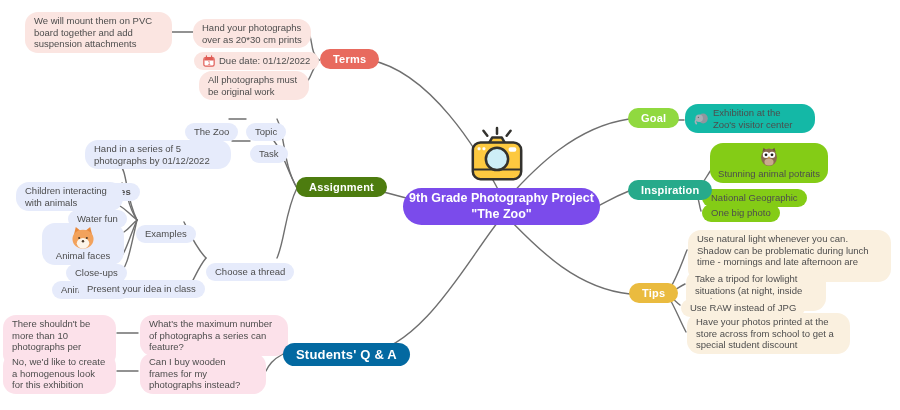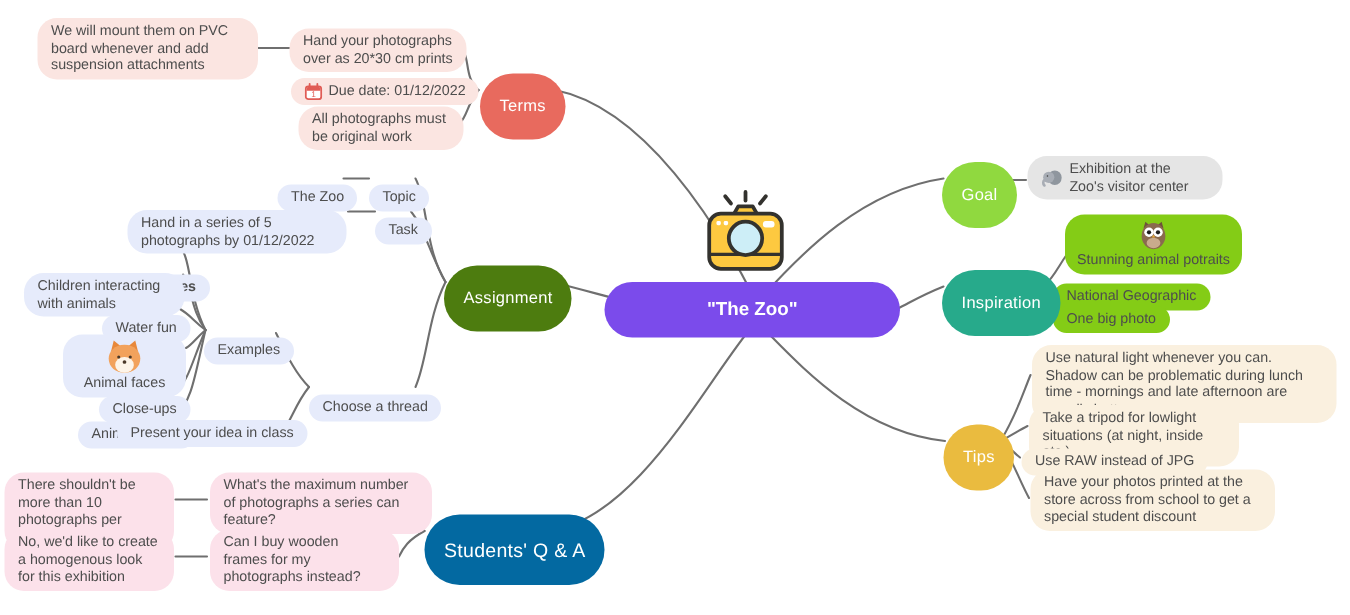--- a/index.html
+++ b/index.html
@@ -7,27 +7,27 @@
     position:relative;width:900px;height:410px;background:#ffffff;overflow:hidden;
     font-family:"Liberation Sans","DejaVu Sans",sans-serif;color:#4d4d4d;
   }
   #edges{position:absolute;left:0;top:0;z-index:0;}
   .bubble{
     position:absolute;z-index:2;border-radius:13px;padding:3px 9px;
     font-size:9.5px;line-height:1.22;box-sizing:border-box;white-space:nowrap;
   }
   .bubble.wrap{white-space:normal;}
   .branch{
-    position:absolute;z-index:3;border-radius:999px;color:#fff;font-weight:normal;
-    font-size:11px;padding:16px 13px;white-space:nowrap;letter-spacing:.2px;
+    position:absolute;z-index:3;border-radius:999px;color:#fff;font-weight:bold;
+    font-size:11px;padding:4px 13px;white-space:nowrap;letter-spacing:.2px;
   }
   .terms-b{background:#fbe5e1;}
   .assign-b{background:#e6ebfb;margin-top:12px;}
   .qa-b{background:#fce1ea;}
-  .goal-b{background:#e5e5e5;}
+  .goal-b{background:#14b8a6;}
   .insp-b{background:#84cc16;}
   .tips-b{background:#faf0df;}
   .n-terms{background:#e86a5e;}
   .n-assign{background:#4d7c0f;}
   .n-qa{background:#0369a1;font-size:13px;}
   .n-goal{background:#90d93f;}
   .n-insp{background:#27aa8b;}
   .n-tips{background:#eabb3f;}
   .central{
     position:absolute;z-index:3;left:403px;top:188px;width:197px;height:37px;
@@ -100,25 +100,26 @@
     </g>
     <path d="M23 19 L27 12 H37 L41 19 Z" fill="#fdc940" stroke="#33322e" stroke-width="2.6" stroke-linejoin="round"></path>
     <rect x="7" y="17" width="50" height="38" rx="8" fill="#fdc940" stroke="#33322e" stroke-width="2.6"></rect>
     <path d="M7 45 H57" stroke="#33322e" stroke-width="2.2"></path>
     <rect x="44" y="22" width="8" height="4.5" rx="2" fill="#fff"></rect>
     <rect x="12" y="22" width="3" height="3" rx="1" fill="#fff"></rect>
     <rect x="17" y="22" width="3" height="3" rx="1" fill="#fff"></rect>
     <circle cx="32" cy="34" r="11.5" fill="#cdeef7" stroke="#33322e" stroke-width="2.6"></circle>
   </svg>
   <div class="central">
+    <span>9th Grade Photography Project</span>
     <span>"The Zoo"</span>
   </div>
 
   <div class="branch n-terms" style="left:320px;top:49px;">Terms</div>
-  <div class="bubble terms-b wrap" style="left:25px;top:12px;width:147px;">We will mount them on PVC board whenever and add suspension attachments</div>
+  <div class="bubble terms-b wrap" style="left:25px;top:12px;width:147px;">We will mount them on PVC board together and add suspension attachments</div>
   <div class="bubble terms-b wrap" style="left:193px;top:19px;width:118px;">Hand your photographs over as 20*30 cm prints</div>
   <div class="bubble terms-b row-bubble" style="left:194px;top:52px;align-items:flex-end;">
     <svg width="12" height="12" viewBox="0 0 14 14">
       <rect x="1" y="3" width="12" height="10" rx="2" fill="#fff" stroke="#e05c55" stroke-width="1.4"></rect>
       <path d="M1.6 5 a2 2 0 0 1 1.4-1.6 h8 a2 2 0 0 1 1.4 1.6 v1.4 H1.6 Z" fill="#e05c55"></path>
       <path d="M4 1 v3 M10 1 v3" stroke="#e05c55" stroke-width="1.4" stroke-linecap="round"></path>
       <text x="7" y="11.6" font-size="6.5" fill="#e05c55" text-anchor="middle" font-family="Liberation Sans,sans-serif">1</text>
     </svg>
     <span>Due date: 01/12/2022</span>
   </div>

